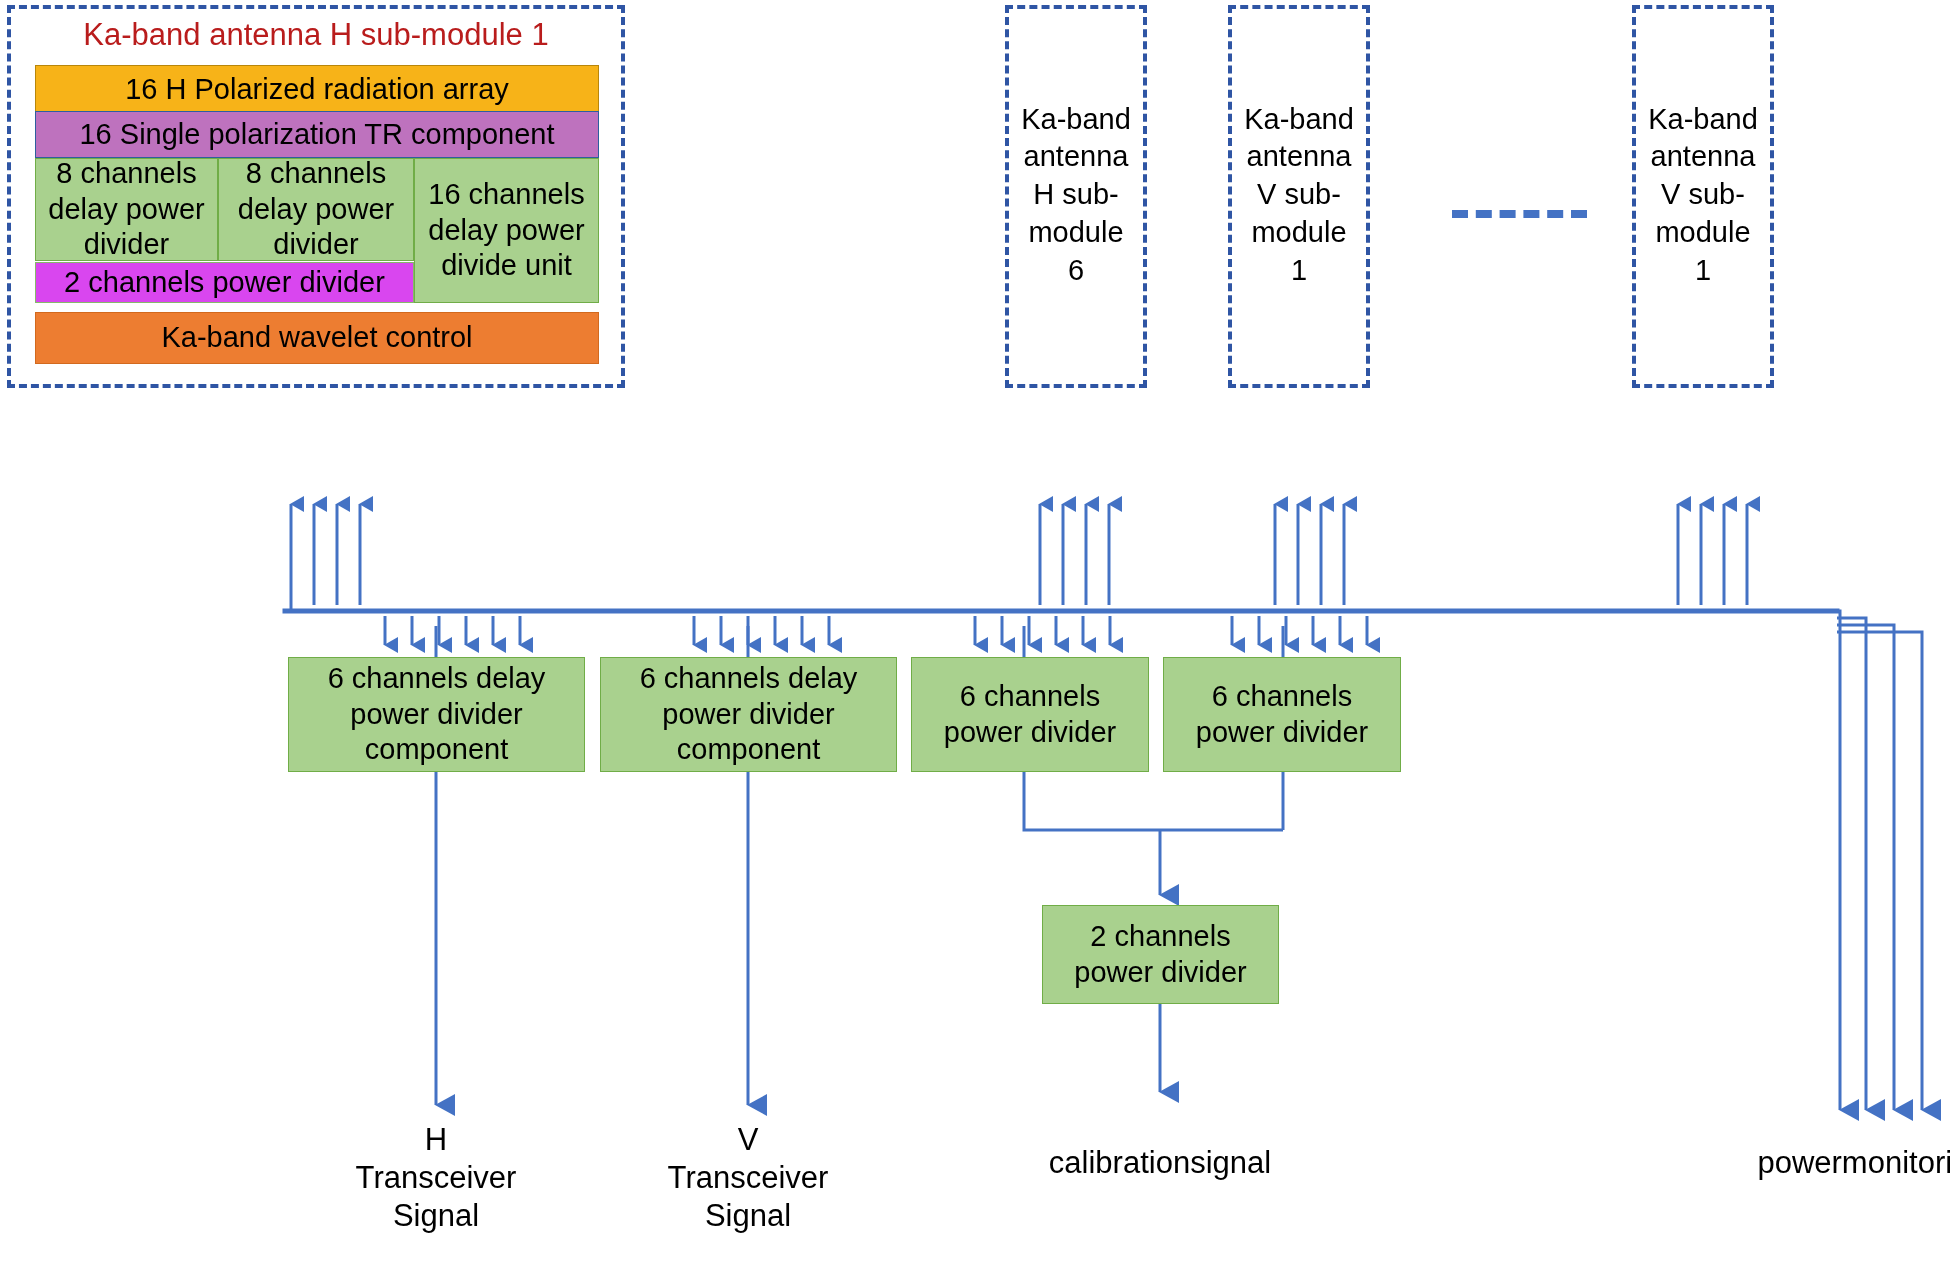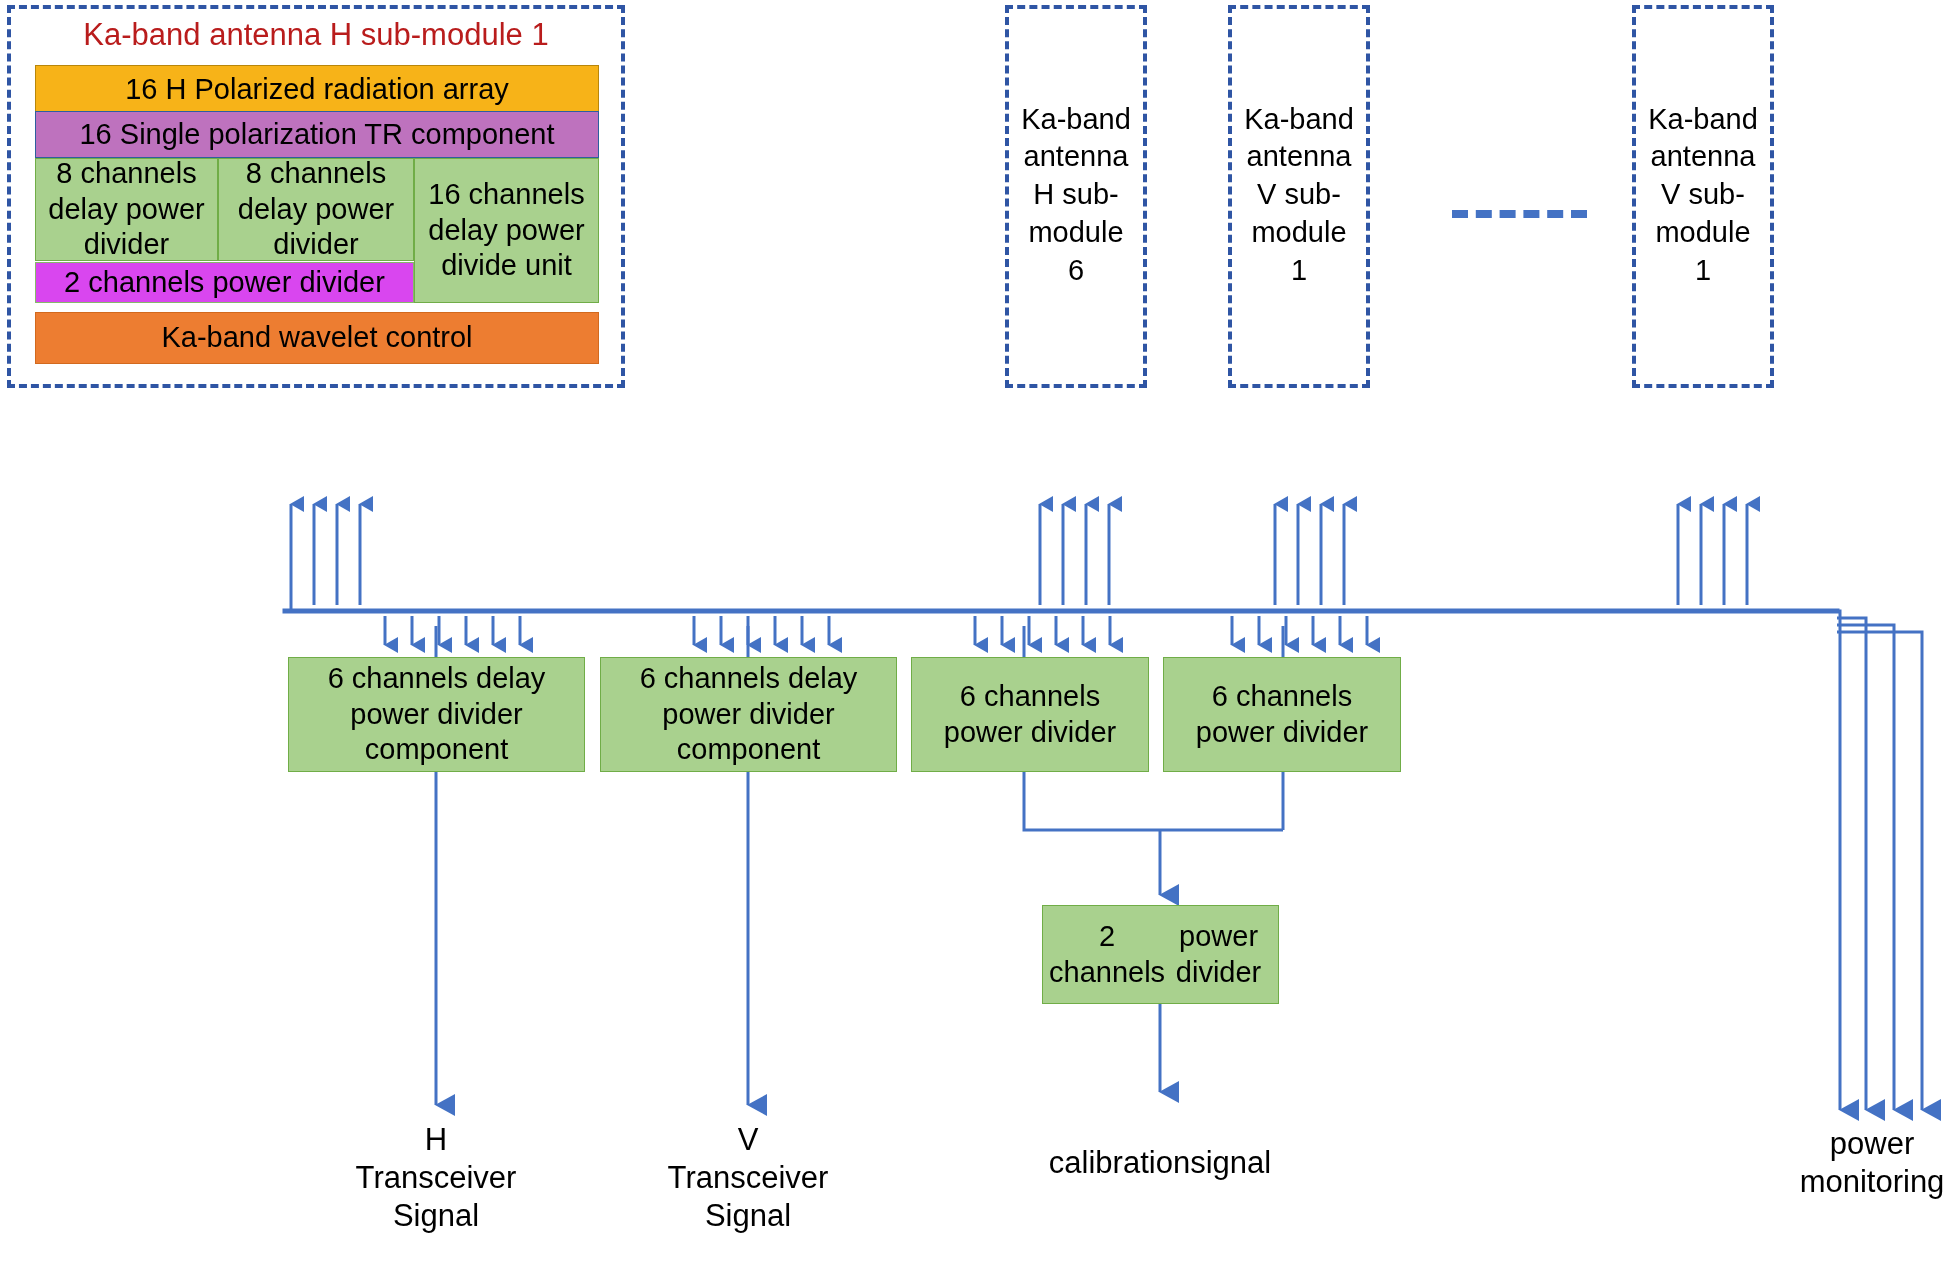--- a/index.html
+++ b/index.html
@@ -217,26 +217,26 @@
   <div class="abs ctr blk blk-green" style="left: 911px; top: 657px; width: 238px; height: 115px; flex-direction: column;">
       <div>6 channels</div>
       <div>power divider</div>
     </div>
 
   <div class="abs ctr blk blk-green" style="left: 1163px; top: 657px; width: 238px; height: 115px; flex-direction: column;">
       <div>6 channels</div>
       <div>power divider</div>
     </div>
 
-  <div class="abs ctr blk blk-green" style="left: 1042px; width: 237px; height: 99px; top: 905px; flex-direction: row;">
+  <div class="abs ctr blk blk-green" style="left: 1042px; width: 237px; height: 99px; top: 905px; flex-direction: column;">
       <div>2 channels</div>
       <div>power divider</div>
     </div>
 
   <div class="abs ctr txt" style="left:336px;top:1118px;width:200px;height:120px;flex-direction:column;"><div>H</div><div>Transceiver</div><div>Signal</div></div>
 
   <div class="abs ctr txt" style="left:648px;top:1118px;width:200px;height:120px;flex-direction:column;"><div>V</div><div>Transceiver</div><div>Signal</div></div>
 
   <div class="abs ctr txt" style="left:1060px;top:1113px;width:200px;height:100px;"><div>calibration</div><div>signal</div></div>
 
-  <div class="abs ctr txt" style="left:1794px;top:1113px;width:156px;height:100px;flex-direction:column;"><div>power</div><div>monitoring</div></div>
+  <div class="abs ctr txt" style="left:1794px;top:1113px;width:156px;height:100px;flex-direction:row;"><div>power</div><div>monitoring</div></div>
 
 </div>
 
 </body></html>

